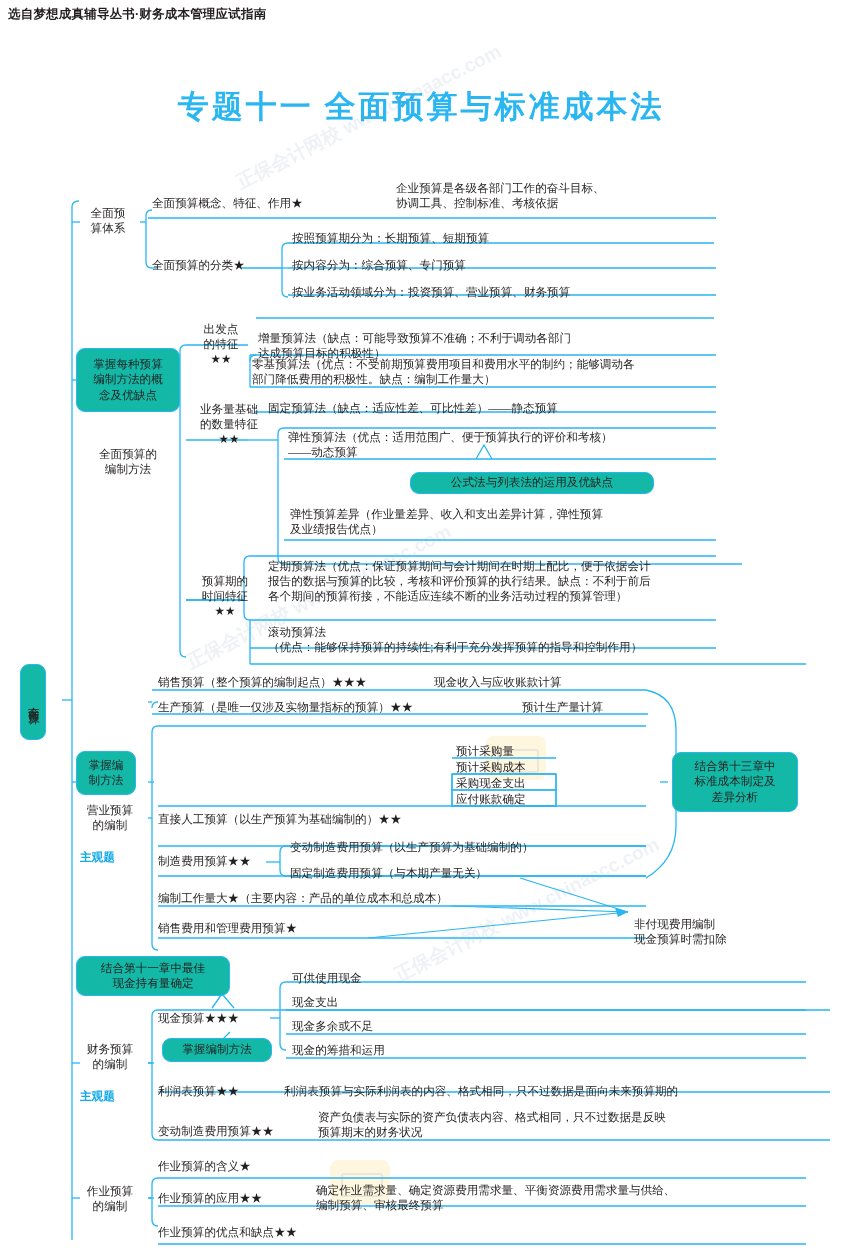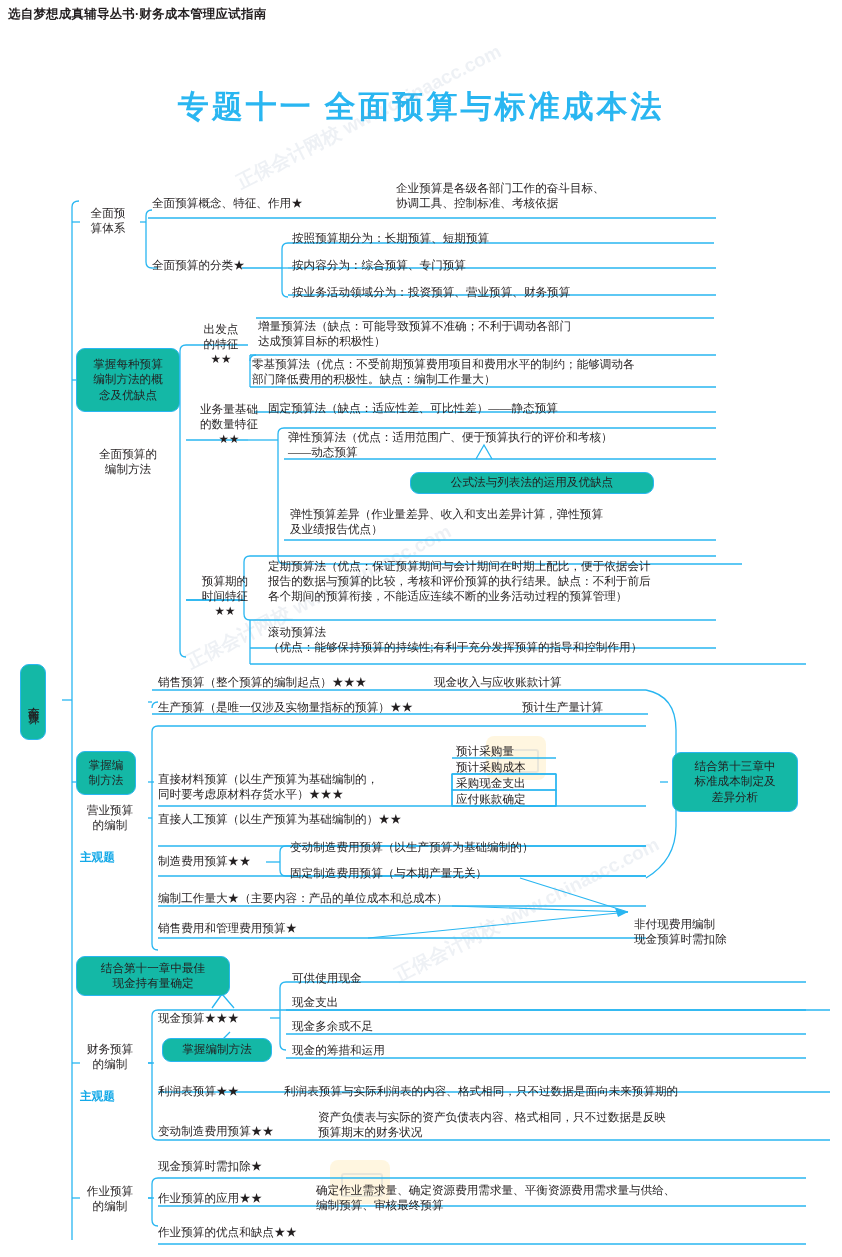--- a/index.html
+++ b/index.html
@@ -223,21 +223,21 @@
 
   <div class="bub" style="left:76px;top:348px;width:104px;height:64px;">掌握每种预算
 编制方法的概
 念及优缺点</div>
   <div class="t ctr" style="left:78px;top:447px;width:100px;">全面预算的
 编制方法</div>
 
   <div class="t ctr" style="left:192px;top:322px;width:58px;">出发点
 的特征</div>
   <div class="t ctr" style="left:192px;top:352px;width:58px;">★★</div>
-  <div class="t" style="left:258px;top:319px;">增量预算法（缺点：可能导致预算不准确；不利于调动各部门
+  <div class="t" style="left:258px;top:331px;">增量预算法（缺点：可能导致预算不准确；不利于调动各部门
 达成预算目标的积极性）</div>
   <div class="t" style="left:252px;top:357px;">零基预算法（优点：不受前期预算费用项目和费用水平的制约；能够调动各
 部门降低费用的积极性。缺点：编制工作量大）</div>
 
   <div class="t ctr" style="left:190px;top:402px;width:78px;">业务量基础
 的数量特征</div>
   <div class="t ctr" style="left:190px;top:432px;width:78px;">★★</div>
   <div class="t" style="left:256px;top:401px;margin-left:12px;">固定预算法（缺点：适应性差、可比性差）——静态预算</div>
   <div class="t" style="left:288px;top:430px;">弹性预算法（优点：适用范围广、便于预算执行的评价和考核）
 ——动态预算</div>
@@ -259,22 +259,20 @@
   <div class="t ctr" style="left:72px;top:803px;width:76px;">营业预算
 的编制</div>
   <div class="subj" style="left:80px;top:850px;">主观题</div>
 
   <div class="t" style="left:158px;top:675px;">销售预算（整个预算的编制起点）★★★</div>
   <div class="t" style="left:434px;top:675px;">现金收入与应收账款计算</div>
 
   <div class="t" style="left:158px;top:700px;">生产预算（是唯一仅涉及实物量指标的预算）★★</div>
   <div class="t" style="left:522px;top:700px;">预计生产量计算</div>
 
-  <div class="t" style="left:158px;top:772px;">直接材料预算（以生产预算为基础编制的，
-同时要考虑原材料存货水平）★★★</div>
   <div class="t" style="left:456px;top:744px;">预计采购量</div>
   <div class="t" style="left:456px;top:760px;">预计采购成本</div>
   <div class="t" style="left:456px;top:776px;">采购现金支出</div>
   <div class="t" style="left:456px;top:792px;">应付账款确定</div>
 
   <div class="t" style="left:158px;top:812px;">直接人工预算（以生产预算为基础编制的）★★</div>
 
   <div class="t" style="left:158px;top:854px;">制造费用预算★★</div>
   <div class="t" style="left:290px;top:840px;">变动制造费用预算（以生产预算为基础编制的）</div>
   <div class="t" style="left:290px;top:866px;">固定制造费用预算（与本期产量无关）</div>
@@ -303,19 +301,19 @@
 
   <div class="t" style="left:158px;top:1084px;text-align:right;">利润表预算★★</div>
   <div class="t" style="left:284px;top:1084px;">利润表预算与实际利润表的内容、格式相同，只不过数据是面向未来预算期的</div>
 
   <div class="t" style="left:158px;top:1124px;">变动制造费用预算★★</div>
   <div class="t" style="left:318px;top:1110px;">资产负债表与实际的资产负债表内容、格式相同，只不过数据是反映
 预算期末的财务状况</div>
 
   <div class="t ctr" style="left:72px;top:1184px;width:76px;">作业预算
 的编制</div>
-  <div class="t" style="left:158px;top:1159px;">现金预算时需扣除★</div>
+  <div class="t" style="left:158px;top:1159px;">作业预算的含义★</div>
   <div class="t" style="left:158px;top:1191px;">作业预算的应用★★</div>
   <div class="t" style="left:316px;top:1183px;">确定作业需求量、确定资源费用需求量、平衡资源费用需求量与供给、
 编制预算、审核最终预算</div>
   <div class="t" style="left:158px;top:1225px;">作业预算的优点和缺点★★</div>
 
 </div>
 
 </body></html>

